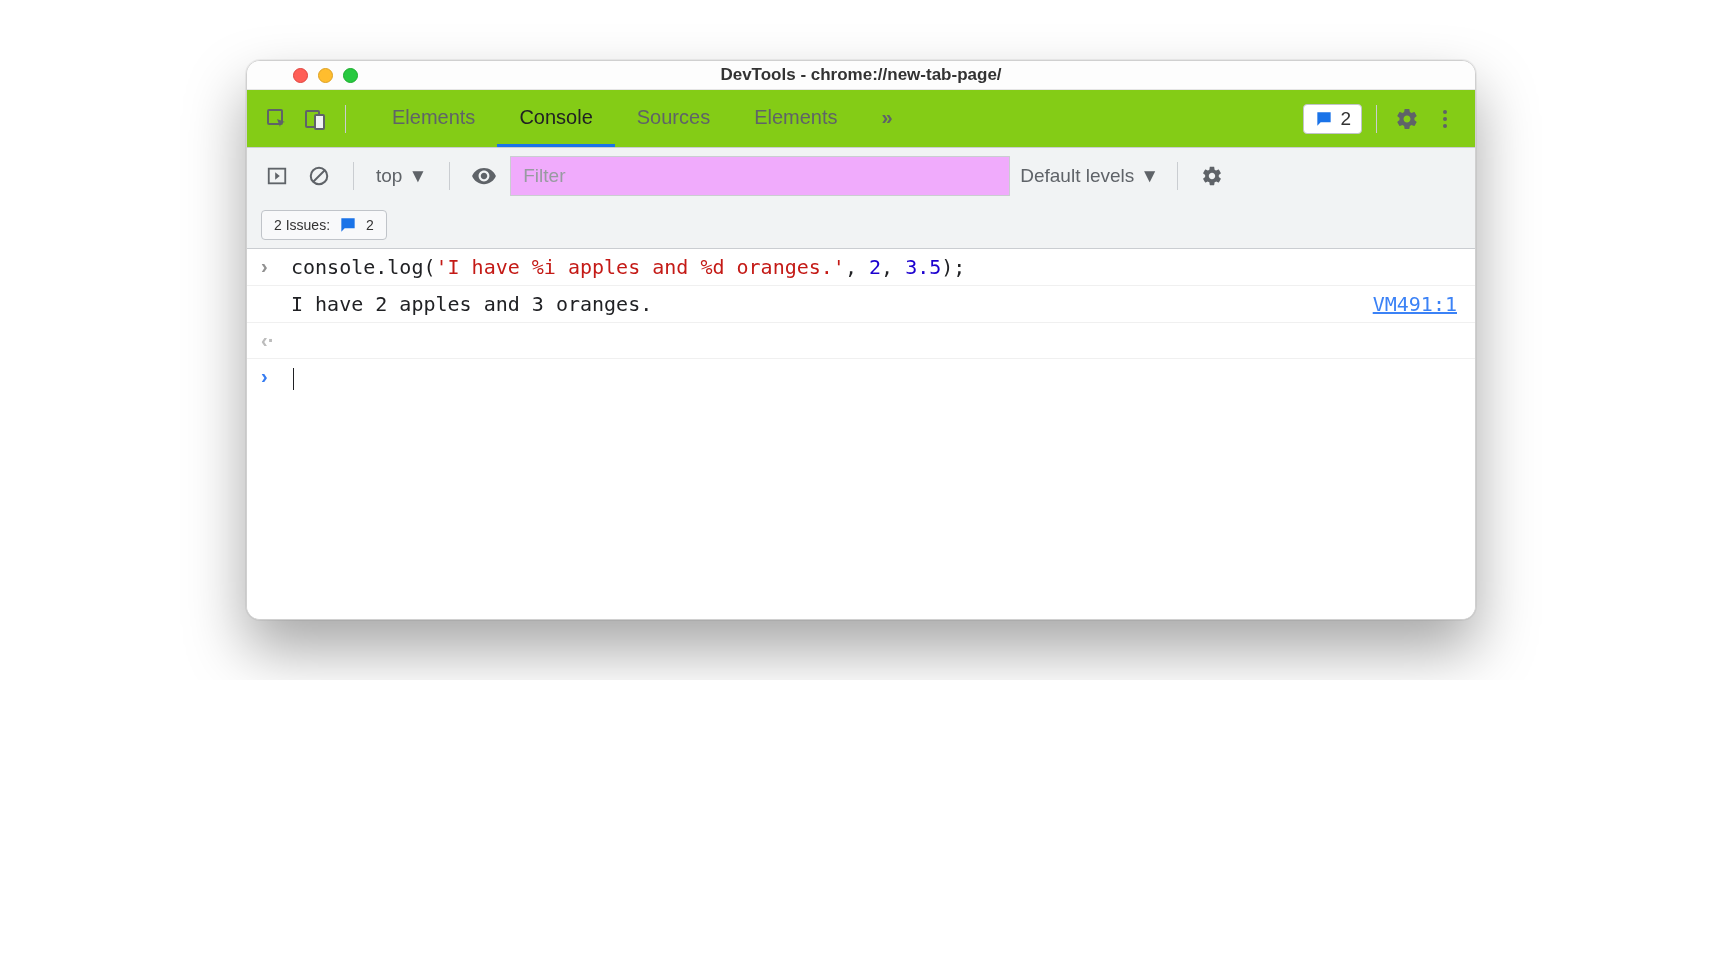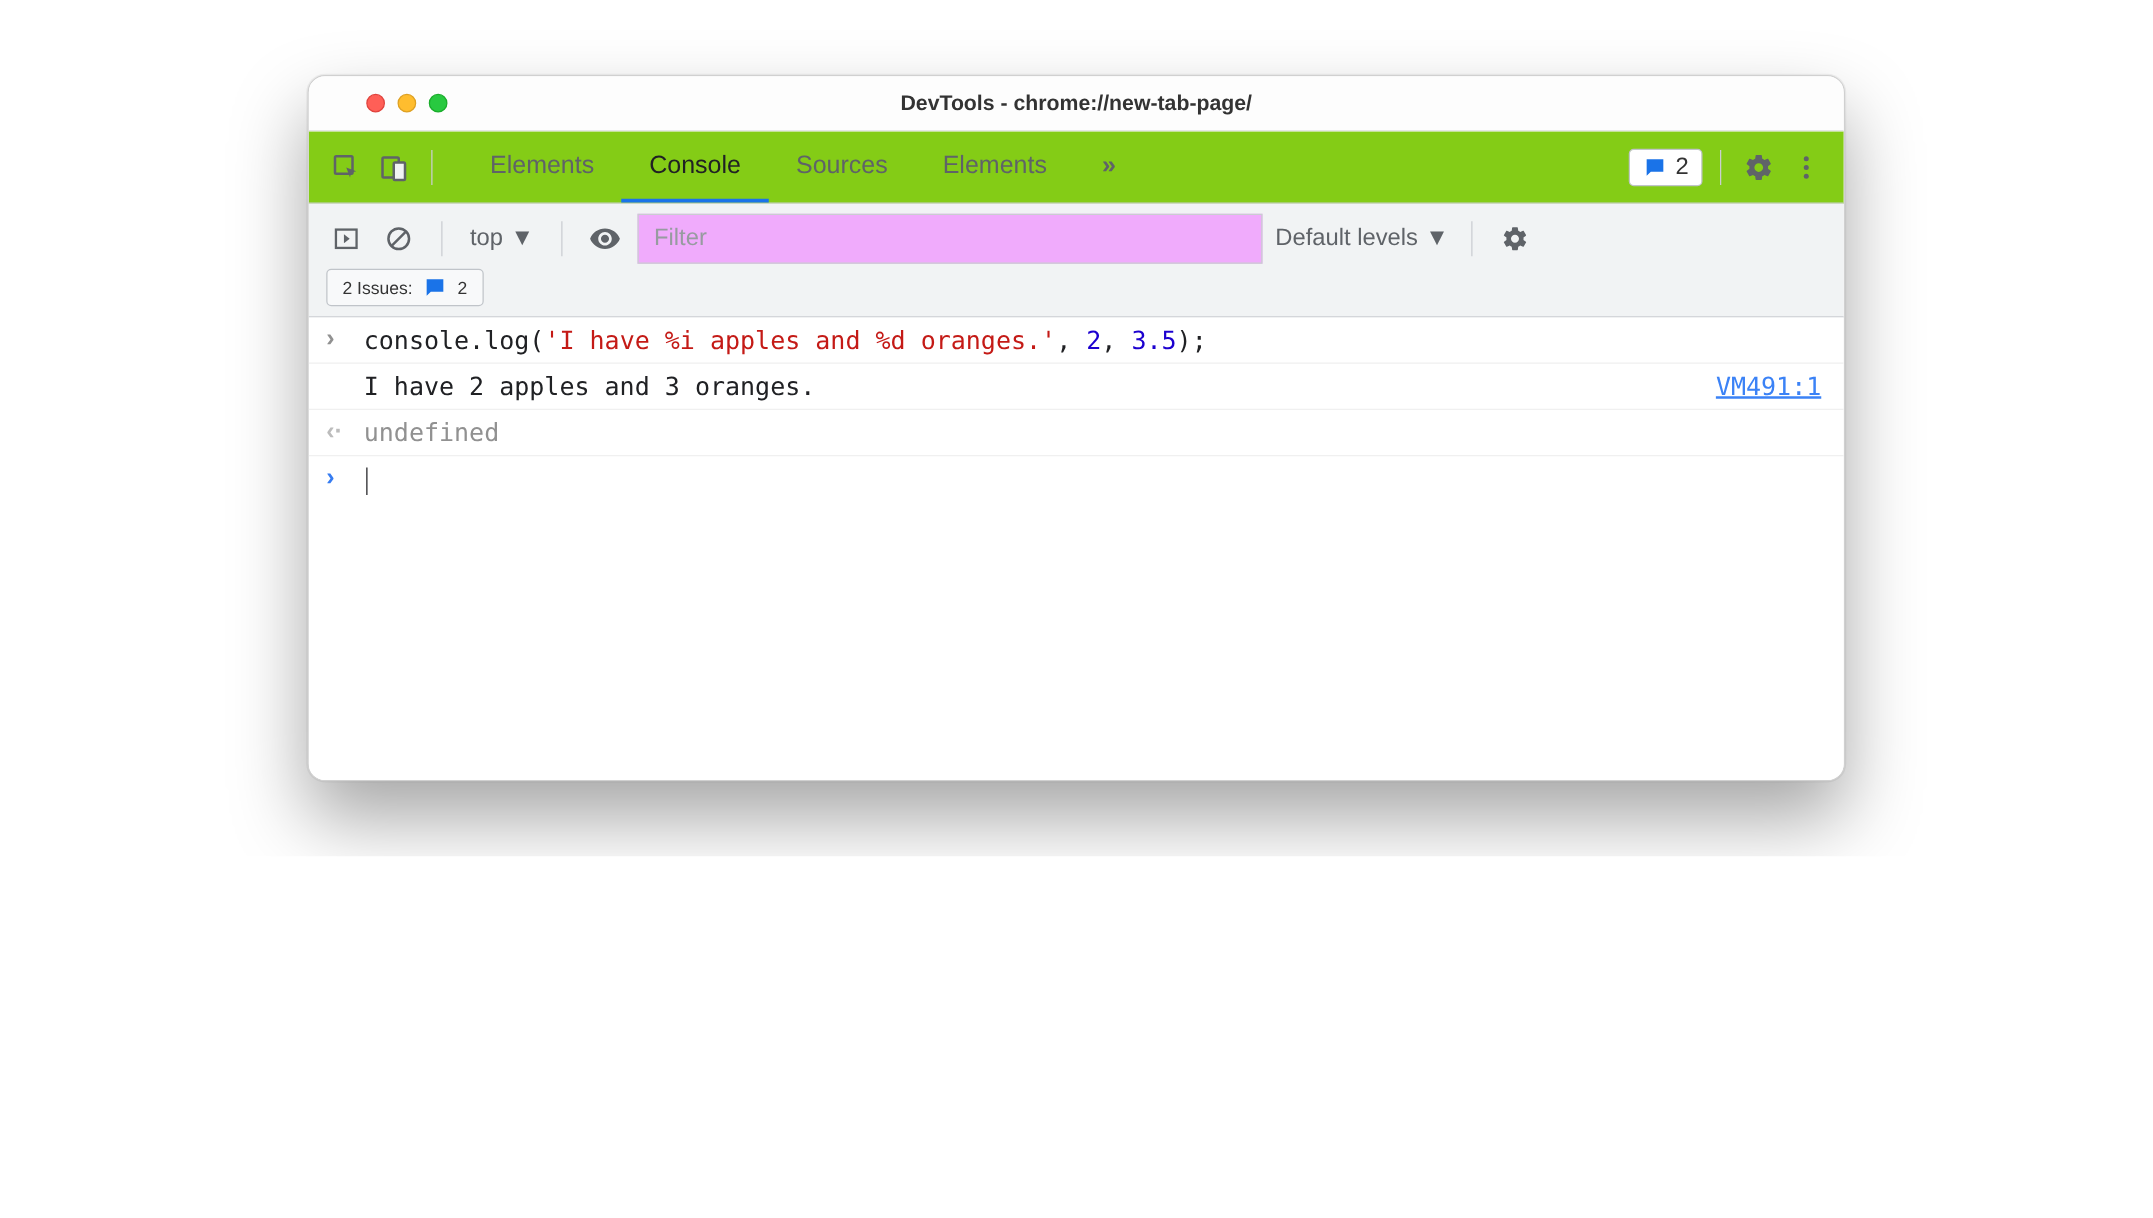--- a/index.html
+++ b/index.html
@@ -13,21 +13,21 @@
 }
 .window {
   width: 1230px;
   background: #fff;
   border: 1px solid #d0d0d0;
   border-radius: 14px;
   box-shadow: 0 30px 60px rgba(0,0,0,0.35), 0 0 0 1px rgba(0,0,0,0.05);
   overflow: hidden;
 }
 .titlebar {
-  height: 44px;
+  height: 29px;
   background: #fdfdfd;
   border-bottom: 1px solid #e5e5e5;
   display: flex;
   align-items: center;
   position: relative;
   padding-left: 28px;
 }
 .traffic-lights {
   display: flex;
   gap: 10px;
@@ -101,21 +101,21 @@
   cursor: pointer;
 }
 .issues-badge svg { fill: #1a73e8; }
 .gear, .kebab { color: #5f6368; cursor: pointer; }
 .subbar {
   background: #f1f3f4;
   border-bottom: 1px solid #cacdd1;
   padding: 8px 14px;
   display: flex;
   align-items: center;
-  gap: 2px;
+  gap: 12px;
   flex-wrap: wrap;
 }
 .sub-row1 {
   display: flex;
   align-items: center;
   gap: 10px;
   width: 100%;
 }
 .context-sel {
   display: flex;
@@ -314,21 +314,20 @@
     </div>
 
     <div class="cline">
       <div class="marker">&nbsp;</div>
       <div class="code-content output-text">I have 2 apples and 3 oranges.</div>
       <div class="src-link">VM491:1</div>
     </div>
 
     <div class="cline">
       <div class="marker gray-arrow">‹·</div>
-      <div class="code-content undef">undefined</div>
     </div>
 
     <div class="cline noborder">
       <div class="marker blue">›</div>
       <div class="code-content"><span class="cursor-line"></span></div>
     </div>
 
   </div>
 
 </div>

